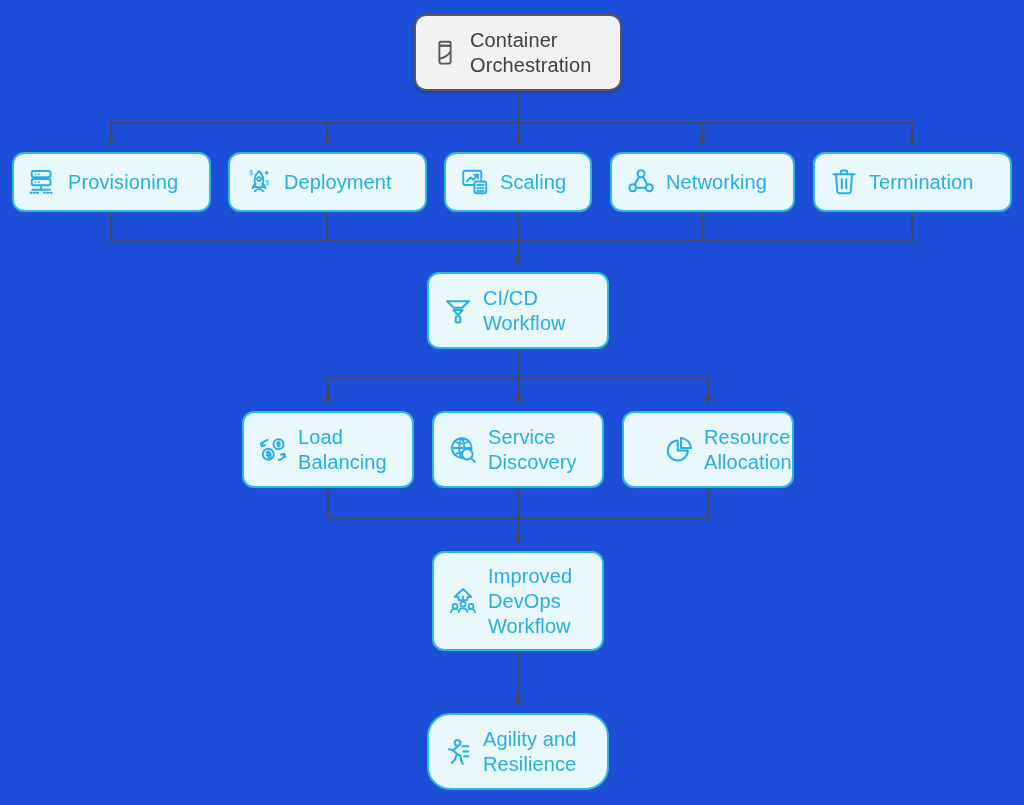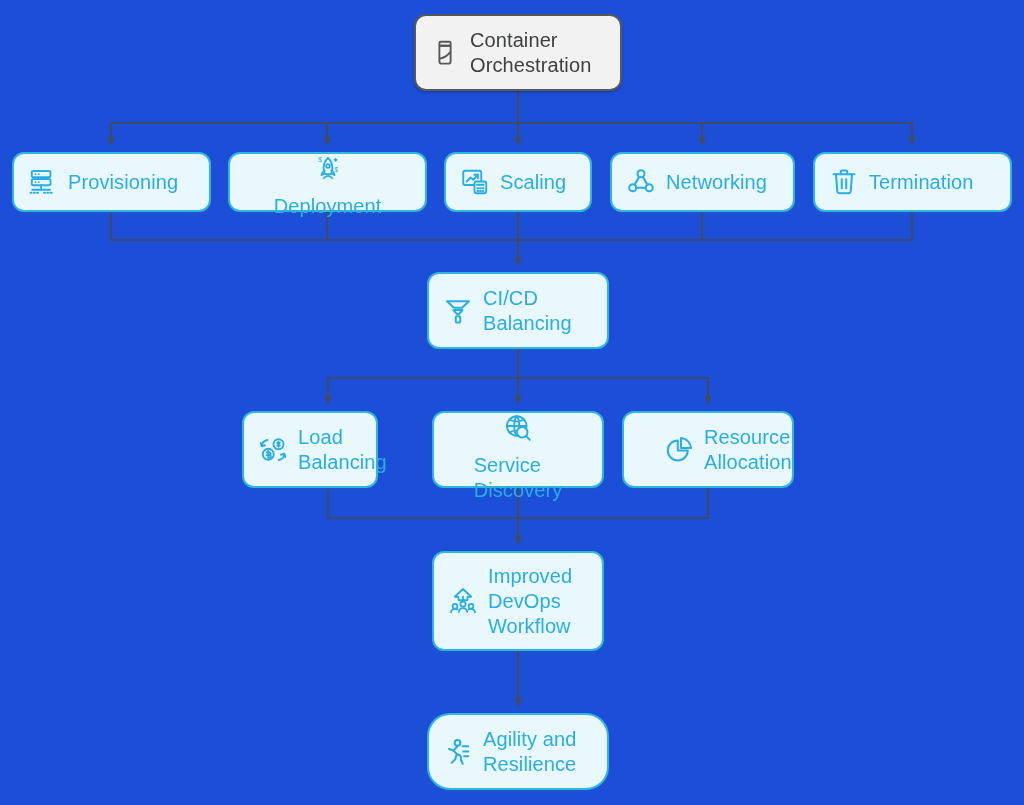--- a/index.html
+++ b/index.html
@@ -114,21 +114,21 @@
         <circle cx="6" cy="12.1" r="0.75" fill="currentColor" stroke="none"></circle>
         <circle cx="8.6" cy="12.1" r="0.75" fill="currentColor" stroke="none"></circle>
         <path d="M10.5 14.6 v3.4"></path>
         <path d="M3.4 18.2 h14.2"></path>
         <path d="M2 20.6 h0.9 M4.6 20.6 h0.9 M7.2 20.6 h0.9 M12.8 20.6 h0.9 M15.4 20.6 h0.9 M18 20.6 h0.9"></path>
       </svg>
     </span>
     <span class="label">Provisioning</span>
   </div>
 
-  <div class="node" style="left:228px;top:152px;width:199px;height:60px;flex-direction:column;">
+  <div class="node" style="left:228px;top:152px;width:199px;height:60px;">
     <span class="ico">
       <svg viewBox="0 0 24 24" fill="none" stroke="currentColor" stroke-width="1.4" stroke-linecap="round" stroke-linejoin="round">
         <path d="M12 3.2 c2.4 2.2 3.5 5.2 3.5 8 0 2 -0.5 3.6 -1.2 4.8 h-4.6 c-0.7 -1.2 -1.2 -2.8 -1.2 -4.8 0 -2.8 1.1 -5.8 3.5 -8z"></path>
         <circle cx="12" cy="9.6" r="1.5"></circle>
         <path d="M9.4 13.2 c-1.6 0.8 -2.4 2.2 -2.6 3.8 l2.2 -1.2"></path>
         <path d="M14.6 13.2 c1.6 0.8 2.4 2.2 2.6 3.8 l-2.2 -1.2"></path>
         <path d="M8.6 19.4 c1 -1.4 2 -2 3.4 -2 1.4 0 2.4 0.6 3.4 2"></path>
         <text x="4.1" y="6.4" font-size="5.4" fill="currentColor" stroke="none" font-family="sans-serif">$</text>
         <text x="17.2" y="14.4" font-size="5.4" fill="currentColor" stroke="none" font-family="sans-serif">$</text>
         <path d="M17.3 4.6 h1.6 M18.1 3.8 v1.6"></path>
@@ -179,41 +179,41 @@
 
   <div class="node" style="left:427px;top:272px;width:182px;height:77px;">
     <span class="ico">
       <svg viewBox="0 0 24 24" fill="none" stroke="currentColor" stroke-width="1.6" stroke-linecap="round" stroke-linejoin="round">
         <path d="M3.2 4.2 h17.6 l-5.6 5.2 h-6.4 z"></path>
         <path d="M8.4 11.2 h7.2 l-2.6 3.1 h-2 z"></path>
         <rect x="10.2" y="16.2" width="3.6" height="5" rx="0.9"></rect>
       </svg>
     </span>
     <span class="label">CI/CD
-Balancing</span>
-  </div>
-
-  <div class="node" style="left:242px;top:411px;width:136px;height:77px;">
+Workflow</span>
+  </div>
+
+  <div class="node" style="left:242px;top:411px;width:172px;height:77px;">
     <span class="ico">
       <svg viewBox="0 0 24 24" fill="none" stroke="currentColor" stroke-width="1.5" stroke-linecap="round" stroke-linejoin="round">
         <circle cx="16.4" cy="7.4" r="4"></circle>
         <path d="M16.4 5.4 v4 M15.4 6.4 h2 M15.4 8.4 h2"></path>
         <circle cx="8.2" cy="15.4" r="4.4"></circle>
         <path d="M8.2 12.8 v5.2 M6.9 13.9 h2.1 a1.1 1.1 0 0 1 0 2.2 h-2.1 h2.3 a1.1 1.1 0 0 1 0 2.2"></path>
         <path d="M7.6 4 C4.8 4.6 3.2 6.4 3 8.6"></path>
         <path d="M2.2 6.4 L3 9 L5.6 8.2"></path>
         <path d="M16.6 20 c2.8 -0.6 4.4 -2.4 4.6 -4.6"></path>
         <path d="M21.8 17.6 L21 15 L18.4 15.8"></path>
       </svg>
     </span>
     <span class="label">Load
 Balancing</span>
   </div>
 
-  <div class="node" style="left:432px;top:411px;width:172px;height:77px;flex-direction:column;">
+  <div class="node" style="left:432px;top:411px;width:172px;height:77px;">
     <span class="ico">
       <svg viewBox="0 0 24 24" fill="none" stroke="currentColor" stroke-width="1.5" stroke-linecap="round" stroke-linejoin="round">
         <circle cx="11" cy="10.4" r="7.8"></circle>
         <path d="M3.4 10.4 h15.2"></path>
         <path d="M11 2.6 c2.7 3 2.7 12.6 0 15.6 -2.7 -3 -2.7 -12.6 0 -15.6z"></path>
         <path d="M5.2 5.2 c3.4 2 8.2 2 11.6 0"></path>
         <path d="M5.2 15.6 c3.4 -2 8.2 -2 11.6 0"></path>
         <circle cx="15.4" cy="15.4" r="4.2" fill="#e8f8fd"></circle>
         <path d="M18.5 18.5 L21.4 21.4"></path>
       </svg>

